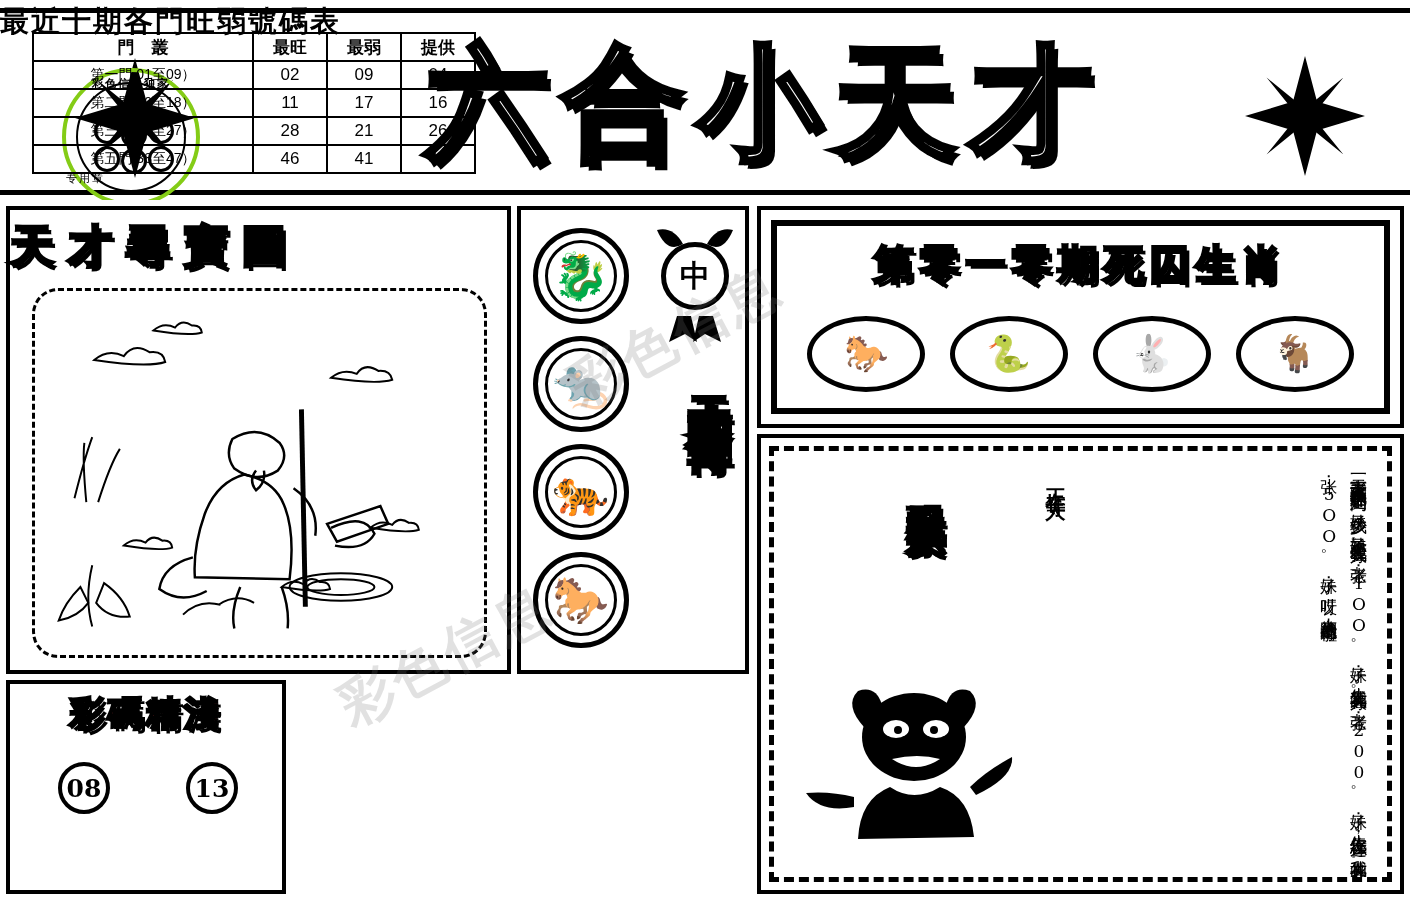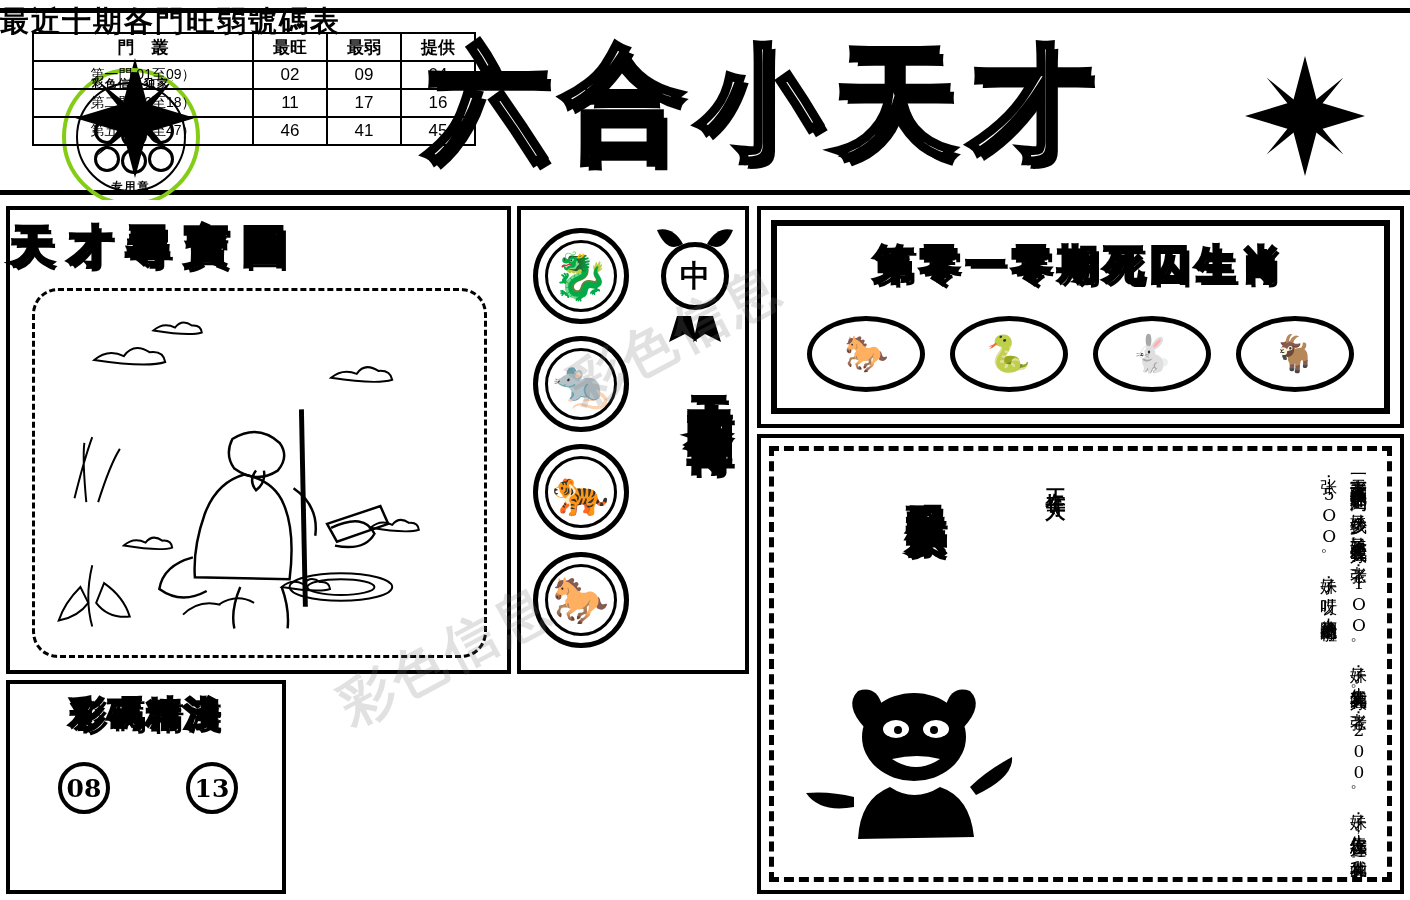--- a/index.html
+++ b/index.html
@@ -14,21 +14,21 @@
   .mast-title{position:absolute;left:250px;top:28px;width:1000px;height:150px;
      font-family:"DejaVu Sans",sans-serif;font-weight:bold;font-size:122px;letter-spacing:14px;
      color:#fff;-webkit-text-stroke:5px #000;text-align:center;line-height:150px;white-space:nowrap;}
   .mast-title .inner{text-shadow:6px 6px 0 #000;margin-left:32px;}
   .seal{position:absolute;left:62px;top:78px;width:206px;height:120px;}
   .seal-circle{position:absolute;left:0;top:-10px;width:130px;height:130px;border:4px solid #84cc16;border-radius:50%;}
   .seal-circle:after{content:"";position:absolute;left:10px;top:10px;right:10px;bottom:10px;border:2px solid #000;border-radius:50%;}
   .seal-dots{position:absolute;left:28px;top:26px;width:74px;height:74px;}
   .seal-dots i{position:absolute;width:20px;height:20px;border:3px solid #000;border-radius:50%;display:block;}
   .seal-txt{position:absolute;width:130px;top:4px;left:0;text-align:center;font-size:11px;font-weight:bold;letter-spacing:2px;}
-  .seal-txt2{position:absolute;width:130px;bottom:8px;left:0;text-align:center;font-size:11px;font-weight:bold;letter-spacing:2px;}
+  .seal-txt2{position:absolute;width:130px;bottom:16px;left:0;font-size:11px;font-weight:normal;letter-spacing:2px;}
   .star{position:absolute;}
   .star svg{display:block;}
 
   
   .panel{position:absolute;border:4px solid #000;background:#fff;box-sizing:border-box;}
 
   
   .p-treasure{left:6px;top:206px;width:505px;height:468px;}
   .treasure-title{position:absolute;left:0;top:6px;width:100%;text-align:left;
       font-size:44px;font-weight:bold;letter-spacing:14px;color:#fff;-webkit-text-stroke:3px #000;
@@ -266,20 +266,26 @@
           <td>09</td>
           <td>04</td>
         </tr>
         <tr>
           <td class="lbl">第二門 10至18）</td>
           <td>11</td>
           <td>17</td>
           <td>16</td>
         </tr>
         <tr>
+          <td class="lbl">第三門 19至27）</td>
+          <td>28</td>
+          <td>21</td>
+          <td>26</td>
+        </tr>
+        <tr>
           <td class="lbl">第五門 38至47）</td>
           <td>46</td>
           <td>41</td>
           <td>45</td>
         </tr>
       </tbody>
     </table>
   </div>
 
   <div class="wm" style="left:560px;top:300px;">彩色信息</div>

